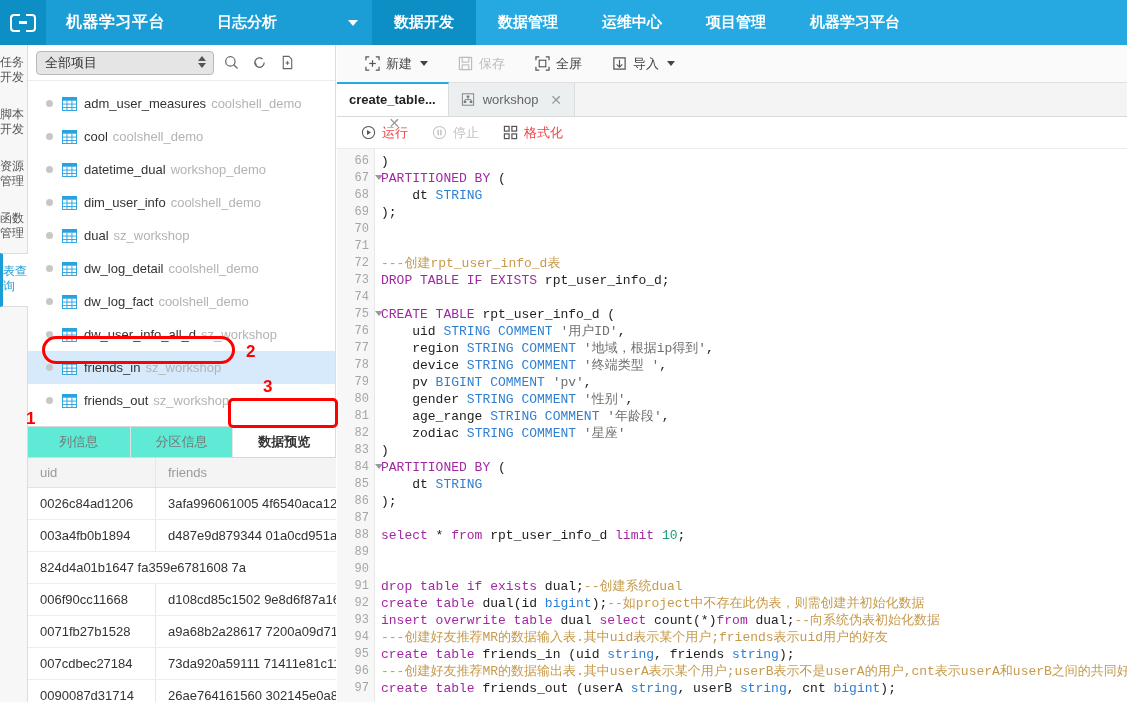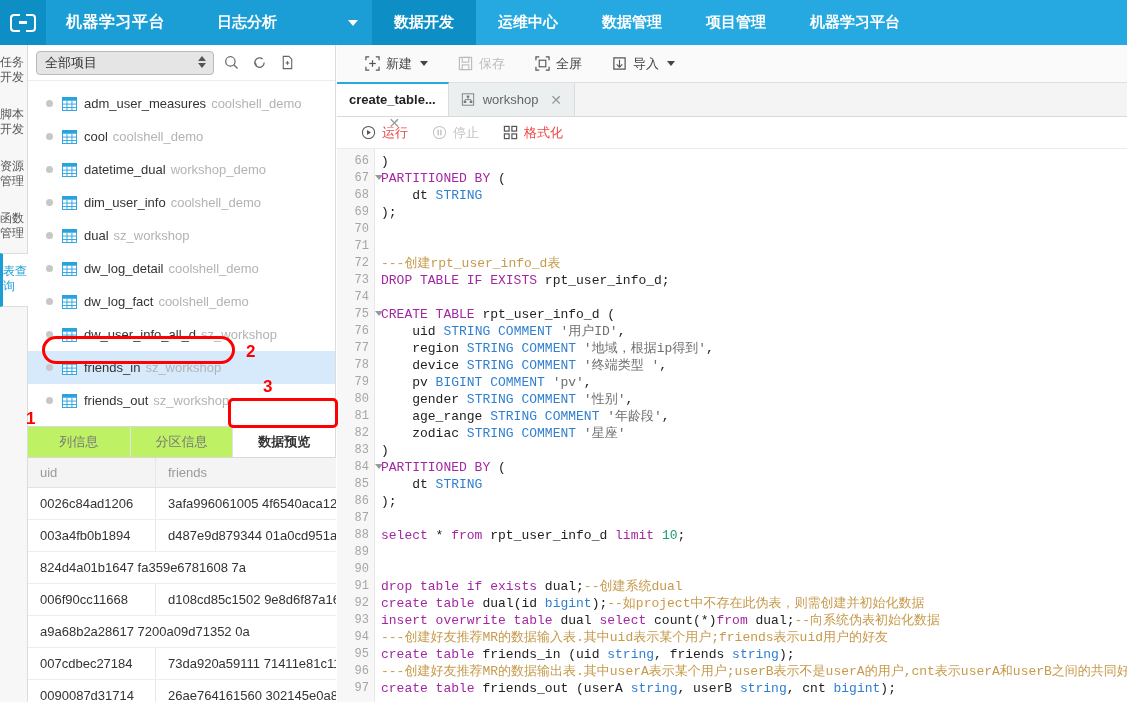--- a/index.html
+++ b/index.html
@@ -111,21 +111,21 @@
     width: 7px; height: 7px; border-radius: 50%; background: #c7c7c7;
     margin-right: 9px; flex: none;
   }
   .tbl-icon { width: 15px; height: 14px; margin-right: 7px; flex: none; }
   .tname { color: #333; }
   .tproj { color: #b3b3b3; margin-left: 5px; }
 
   
   .subtabs {
     display: flex; height: 32px; border-top: 1px solid #d8d8d8;
-    border-bottom: 1px solid #d8d8d8; background: #bef264;
+    border-bottom: 1px solid #d8d8d8; background: #5eead4;
   }
   .subtab {
     flex: 1; display: flex; align-items: center; justify-content: center;
     font-size: 13px; color: #777; cursor: pointer; border-right: 1px solid #e3e3e3;
   }
   .subtab.active { background: #fff; color: #333; font-weight: bold; border-bottom: 1px solid #fff; }
   .subtab:last-child { border-right: none; }
 
   
   .grid { width: 308px; background: #fff; }
@@ -236,22 +236,22 @@
           <span class="rb"></span>
       </div>
     </div>
     <div class="product-group">
       <span class="product-title">机器学习平台</span>
       <span class="product-sub">日志分析</span>
       <span class="caret-down"></span>
     </div>
     <div class="navtabs">
       <div class="navtab active">数据开发</div>
+      <div class="navtab">数据管理</div>
       <div class="navtab">运维中心</div>
-      <div class="navtab">数据管理</div>
       <div class="navtab">项目管理</div>
       <div class="navtab">机器学习平台</div>
     </div>
   </div>
 
   <div class="rail">
     <div class="rail-item">任务开发</div>
     <div class="rail-item">脚本开发</div>
     <div class="rail-item">资源管理</div>
     <div class="rail-item">函数管理</div>
@@ -441,20 +441,21 @@
         <div class="gcol-fr">d487e9d879344 01a0cd951a420 77</div>
       </div>
       <div class="grow">
         <div class="gcol-fr">824d4a01b1647 fa359e6781608 7a</div>
       </div>
       <div class="grow">
         <div class="gcol-uid">006f90cc11668</div>
         <div class="gcol-fr">d108cd85c1502 9e8d6f87a1638 8b</div>
       </div>
       <div class="grow">
+        <div class="gcol-uid">0071fb27b1528</div>
         <div class="gcol-fr">a9a68b2a28617 7200a09d71352 0a</div>
       </div>
       <div class="grow">
         <div class="gcol-uid">007cdbec27184</div>
         <div class="gcol-fr">73da920a59111 71411e81c1136 4e</div>
       </div>
       <div class="grow">
         <div class="gcol-uid">0090087d31714</div>
         <div class="gcol-fr">26ae764161560 302145e0a8754 17</div>
       </div>

